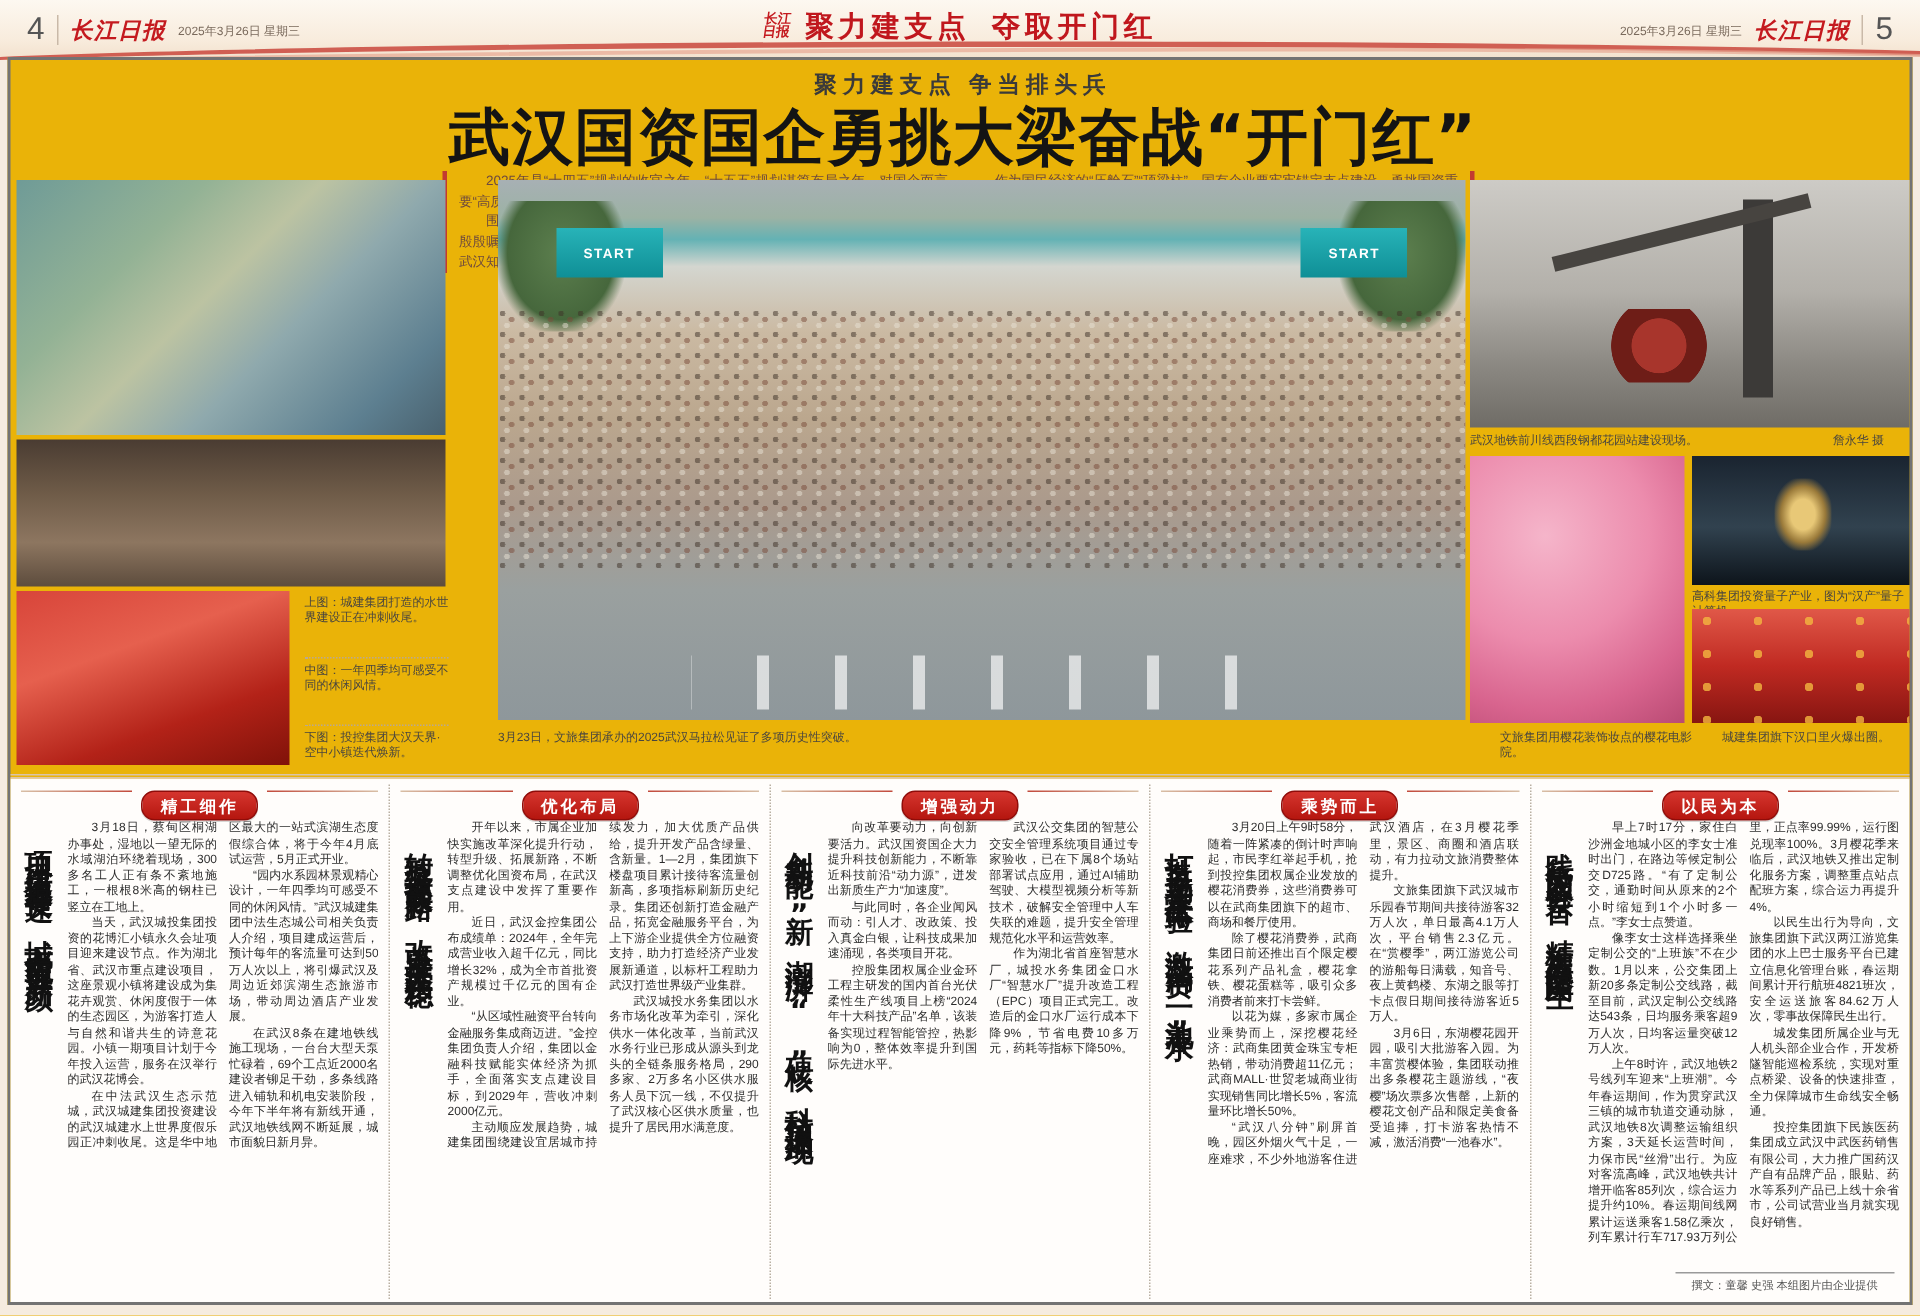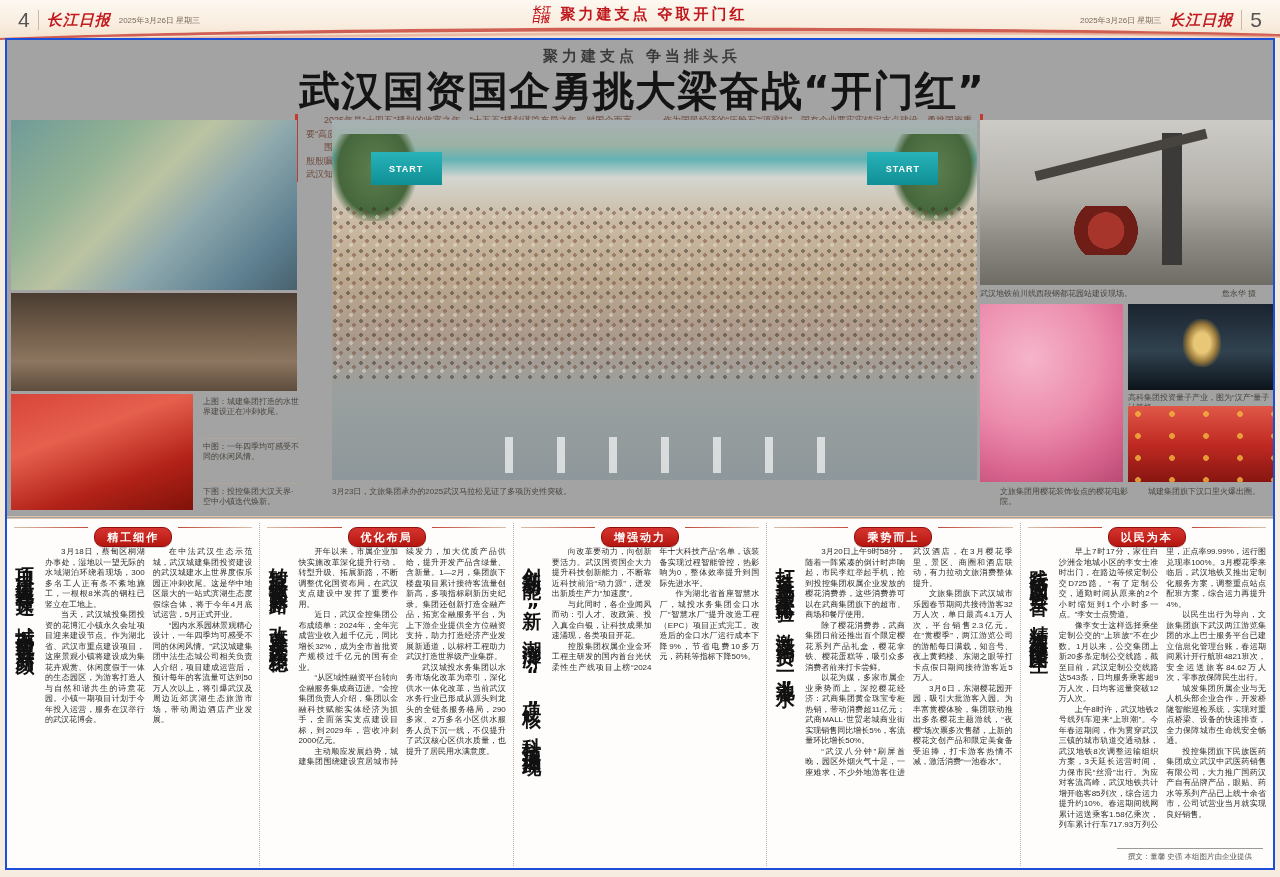--- a/index.html
+++ b/index.html
@@ -12,24 +12,24 @@
   .swoosh { position:absolute; left:0; top:24px; width:1280px; height:16px; }
   .pageinfo { position:absolute; top:8px; display:flex; align-items:center; gap:8px; }
   .pageinfo.left { left:18px; }
   .pageinfo.right { right:18px; flex-direction:row; }
   .pagenum { font-size:21px; color:#555; }
   .pagesep { width:1px; height:20px; background:#c9b9a8; }
   .masthead { font-family:"DejaVu Serif", serif; font-weight:bold; font-style:italic; color:#c41a1f; font-size:15px; letter-spacing:1px; }
   .pagedate { font-size:8px; color:#7a6a5c; }
   .banner { position:absolute; left:50%; top:5px; transform:translateX(-50%); display:flex; align-items:center; gap:8px; }
   .minilogo { font-family:"DejaVu Serif", serif; color:#c41a1f; font-size:9px; line-height:9px; width:20px; font-weight:bold; transform:skewX(-8deg); }
-  .banner-title { font-size:15px; font-weight:900; color:#c0171d; letter-spacing:3px; font-family:Liberation Sans, sans-serif; }
-
-  
-  .frame { position:absolute; left:5px; right:5px; top:38px; bottom:7px; border:2px solid #1d4ed8; background:#a3a3a3; }
+  .banner-title { font-size:19px; font-weight:900; color:#c0171d; letter-spacing:3px; font-family:Liberation Mono, monospace; }
+
+  
+  .frame { position:absolute; left:5px; right:5px; top:38px; bottom:7px; border:2px solid #737373; background:#eab308; }
   .bottom-zone { position:absolute; left:0; right:0; top:479px; bottom:0; background:#fffdfb; }
 
   
   .kicker { position:absolute; top:7px; left:280px; width:710px; text-align:center; font-size:15px; font-weight:600; color:#3a3a3a; letter-spacing:4px; }
   .headline { position:absolute; top:24px; left:150px; width:970px; text-align:center; font-size:41px; font-weight:900; color:#141414; letter-spacing:1px; font-family:"DejaVu Sans", sans-serif; }
 
   
   .intro { position:absolute; top:74px; font-size:9px; line-height:13.5px; color:#6e4a3e; text-align:justify; }
   .intro p { text-indent:2em; }
   .intro-left { left:288px; width:346px; border-left:3px solid #c23a30; padding-left:8px; }
@@ -194,20 +194,21 @@
         <span class="badge">精工细作</span>
         <span class="line r"></span>
       </div>
       <div class="section-content">
         <div class="vhead">项目建设迎春提速  城市面貌再展新颜</div>
         <div class="section-body">
           <p>3月18日，蔡甸区桐湖办事处，湿地以一望无际的水域湖泊环绕着现场，300多名工人正有条不紊地施工，一根根8米高的钢柱已竖立在工地上。</p>
           <p>当天，武汉城投集团投资的花博汇小镇永久会址项目迎来建设节点。作为湖北省、武汉市重点建设项目，这座景观小镇将建设成为集花卉观赏、休闲度假于一体的生态园区，为游客打造人与自然和谐共生的诗意花园。小镇一期项目计划于今年投入运营，服务在汉举行的武汉花博会。</p>
           <p>在中法武汉生态示范城，武汉城建集团投资建设的武汉城建水上世界度假乐园正冲刺收尾。这是华中地区最大的一站式滨湖生态度假综合体，将于今年4月底试运营，5月正式开业。</p>
           <p>“园内水系园林景观精心设计，一年四季均可感受不同的休闲风情。”武汉城建集团中法生态城公司相关负责人介绍，项目建成运营后，预计每年的客流量可达到50万人次以上，将引爆武汉及周边近郊滨湖生态旅游市场，带动周边酒店产业发展。</p>
+          <p>在武汉8条在建地铁线施工现场，一台台大型天泵忙碌着，69个工点近2000名建设者铆足干劲，多条线路进入铺轨和机电安装阶段，今年下半年将有新线开通，武汉地铁线网不断延展，城市面貌日新月异。</p>
         </div>
       </div>
     </div>
 
     <div class="section">
       <div class="badge-row">
         <span class="line"></span>
         <span class="badge">优化布局</span>
         <span class="line r"></span>
       </div>
@@ -228,20 +229,21 @@
         <span class="line"></span>
         <span class="badge">增强动力</span>
         <span class="line r"></span>
       </div>
       <div class="section-content">
         <div class="vhead">创新动能“新”潮澎湃  “硬核”科技加速涌现</div>
         <div class="section-body">
           <p>向改革要动力，向创新要活力。武汉国资国企大力提升科技创新能力，不断靠近科技前沿“动力源”，迸发出新质生产力“加速度”。</p>
           <p>与此同时，各企业闻风而动：引人才、改政策、投入真金白银，让科技成果加速涌现，各类项目开花。</p>
           <p>控股集团权属企业金环工程主研发的国内首台光伏柔性生产线项目上榜“2024年十大科技产品”名单，该装备实现过程智能管控，热影响为0，整体效率提升到国际先进水平。</p>
+          <p>武汉公交集团的智慧公交安全管理系统项目通过专家验收，已在下属8个场站部署试点应用，通过AI辅助驾驶、大模型视频分析等新技术，破解安全管理中人车失联的难题，提升安全管理规范化水平和运营效率。</p>
           <p>作为湖北省首座智慧水厂，城投水务集团金口水厂“智慧水厂”提升改造工程（EPC）项目正式完工。改造后的金口水厂运行成本下降9%，节省电费10多万元，药耗等指标下降50%。</p>
         </div>
       </div>
     </div>
 
     <div class="section">
       <div class="badge-row">
         <span class="line"></span>
         <span class="badge">乘势而上</span>
         <span class="line r"></span>

